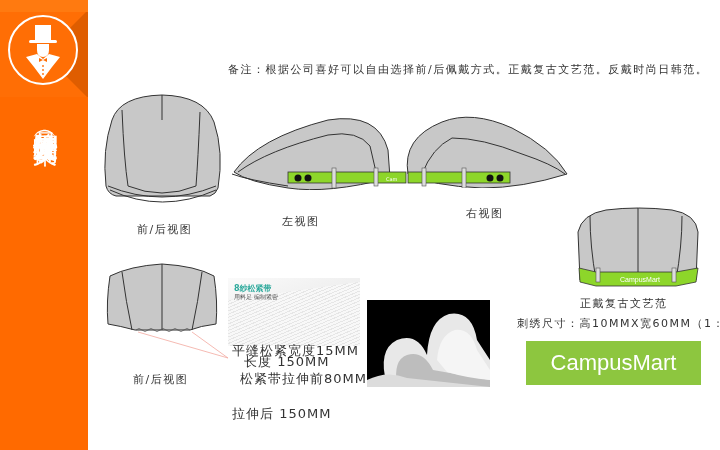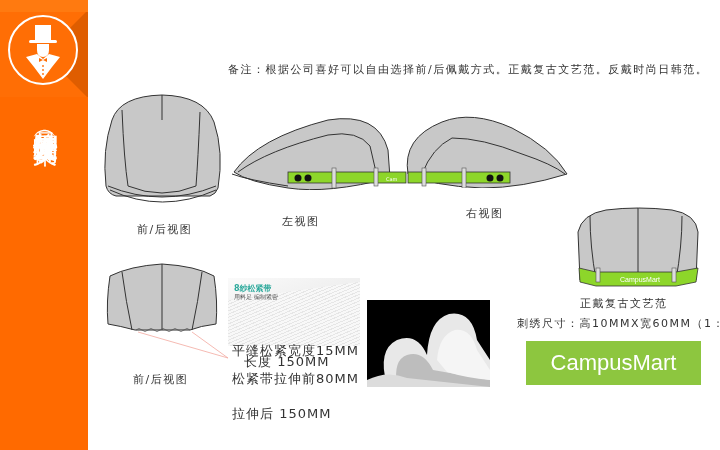--- a/index.html
+++ b/index.html
@@ -107,21 +107,21 @@
 <div class="caption" style="left:133px;top:372px">前/后视图</div>
 
 <div class="tape">
   <div class="stripes"></div>
   <div class="t1">8纱松紧带</div>
   <div class="t2">用料足 编制紧密</div>
 </div>
 
 <div class="small" style="left:232px;top:345px">平缝松紧宽度15MM</div>
 <div class="small" style="left:244px;top:356px">长度 150MM</div>
-<div class="small" style="left:232px;top:373px">松紧带拉伸前80MM</div>
+<div class="small" style="left:240px;top:373px">松紧带拉伸前80MM</div>
 <div class="small" style="left:232px;top:408px">拉伸后 150MM</div>
 
 <div class="photo">
   <svg width="123" height="87" viewBox="0 0 123 87">
     <path d="M20 85 Q10 50 30 40 Q50 32 60 55 Q62 20 82 14 Q105 10 110 40 L123 60 L123 87 Z" fill="#e8e8e8"></path>
     <path d="M30 85 Q26 60 40 55 Q56 50 66 70 L123 80 L123 87Z" fill="#bdbdbd"></path>
     <path d="M70 60 Q72 35 88 30 Q104 28 110 50 L123 70 L123 80 Q100 78 80 72Z" fill="#f5f5f5"></path>
     <path d="M0 80 Q20 70 40 78 L123 87 L0 87Z" fill="#dcdcdc"></path>
   </svg>
 </div>

